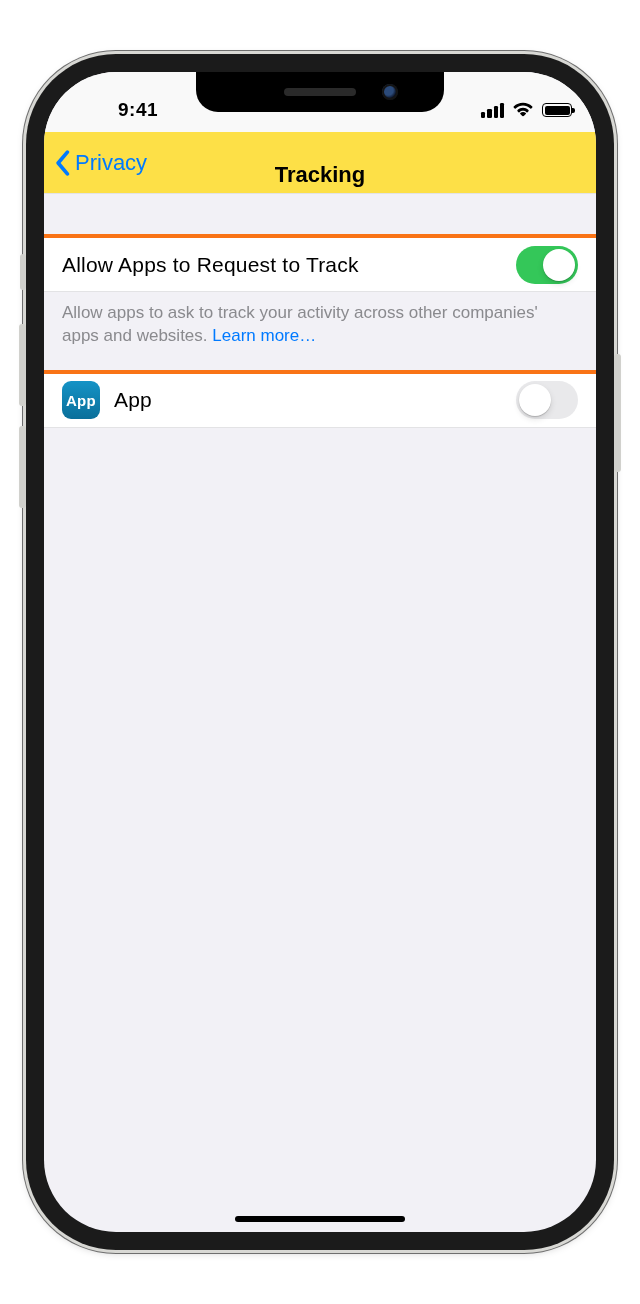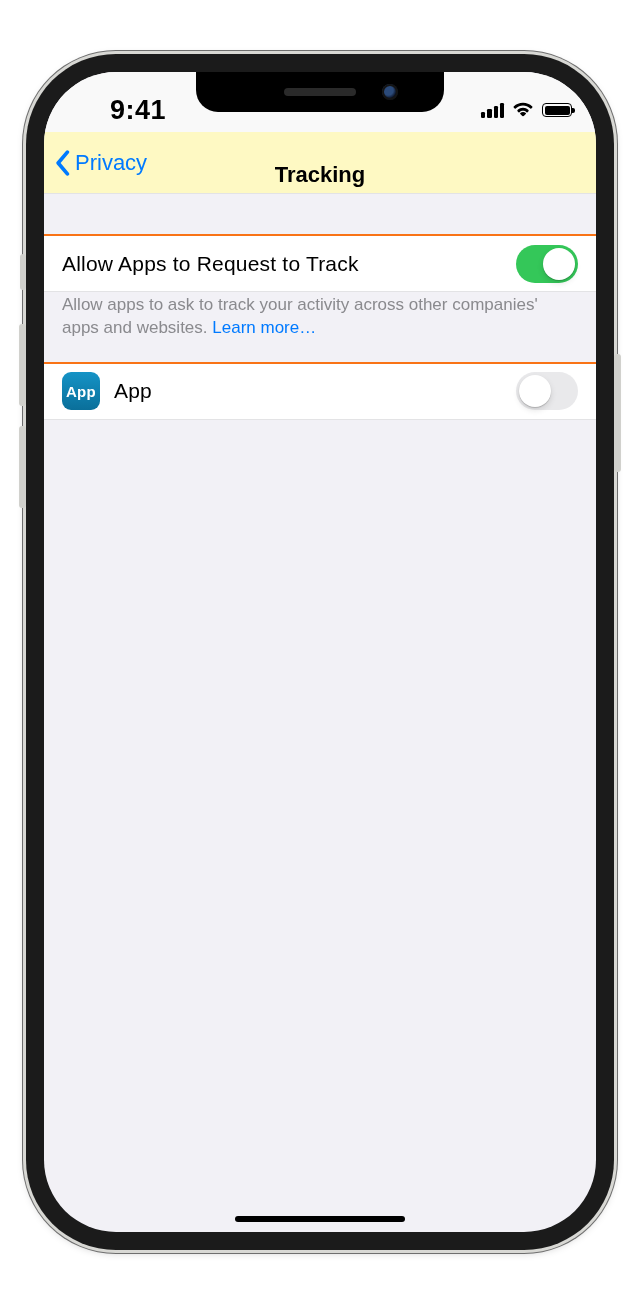--- a/index.html
+++ b/index.html
@@ -76,21 +76,21 @@
       height: 60px;
       display: flex;
       align-items: center;
       justify-content: space-between;
       padding: 16px 24px 0 24px;
       background: #f9f9f9;
     }
     .sb-time {
       width: 140px;
       text-align: center;
-      font-size: 27px;
+      font-size: 19px;
       font-weight: 700;
       letter-spacing: .5px;
     }
     .sb-right {
       width: 140px;
       display: flex;
       align-items: center;
       justify-content: flex-end;
       gap: 8px;
     }
@@ -115,21 +115,21 @@
     }
     .battery i{
       position:absolute; inset:1.5px;
       background:#000; border-radius:2px;
     }
 
     
     .navbar {
       position: relative;
       height: 62px;
-      background: #fef9c3;
+      background: #fde047;
       border-bottom: 1px solid #e3e3e5;
       display: flex;
       align-items: center;
       justify-content: center;
     }
     .nav-title { font-weight: 700; font-size: 22px; margin-top: 24px; }
     .nav-back {
       position: absolute;
       left: 10px; top: 0; bottom: 0;
       display: flex; align-items: center;
@@ -141,28 +141,28 @@
 
     .content { padding-top: 40px; }
 
     
     .cell {
       display: flex;
       align-items: center;
       min-height: 58px;
       padding: 0 18px;
       background: #fff;
-      border-top: 2px solid #f97316;
+      border-top: 4px solid #f97316;
       border-bottom: 1px solid #e3e3e5;
     }
     .cell-label { flex: 1; font-size: 21px; letter-spacing: .2px; }
 
     
     .group-footer {
-      padding: 2px 18px 22px 18px;
+      padding: 10px 18px 22px 18px;
       font-size: 17px;
       line-height: 1.35;
       color: #8a8a8e;
     }
     .group-footer a { color: #007aff; text-decoration: none; }
 
     
     .switch {
       position: relative;
       width: 62px; height: 38px;

